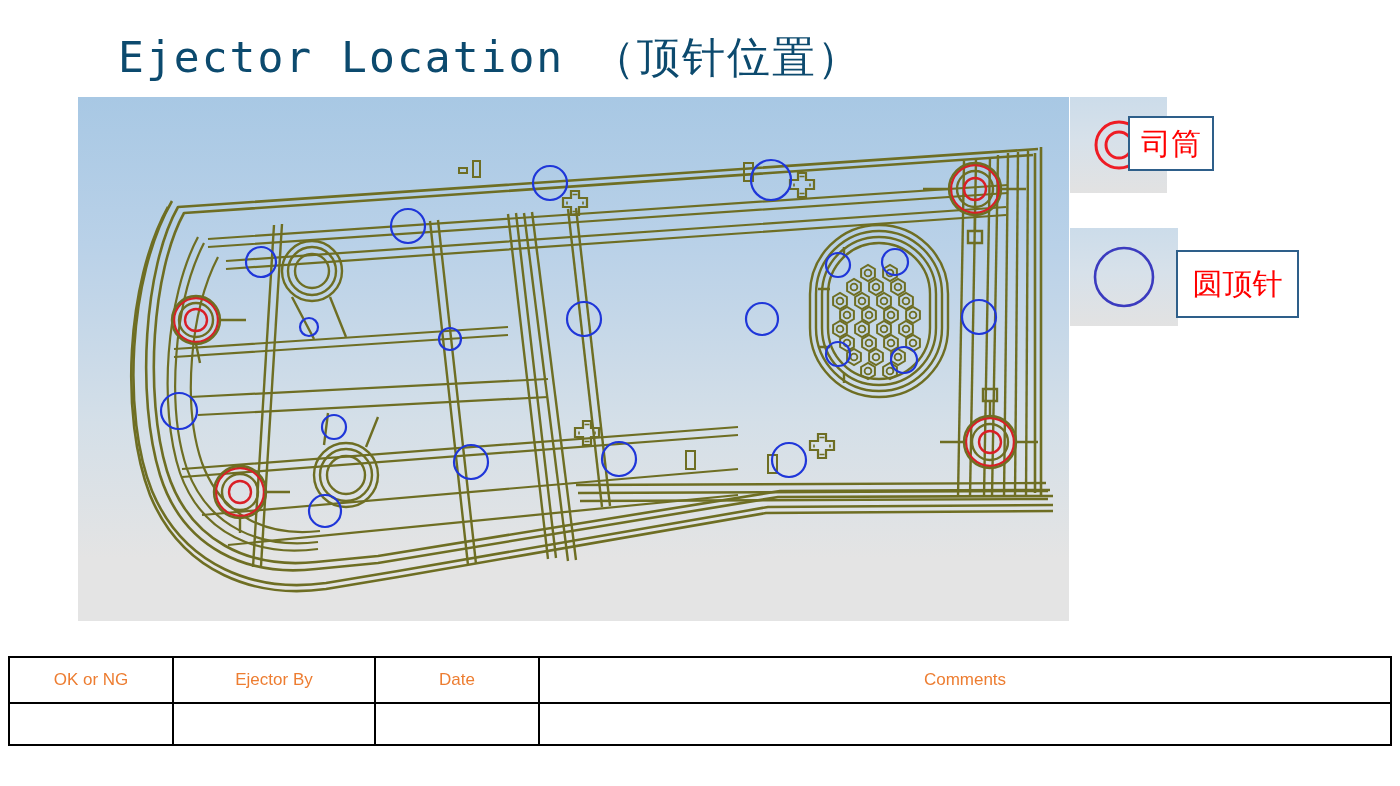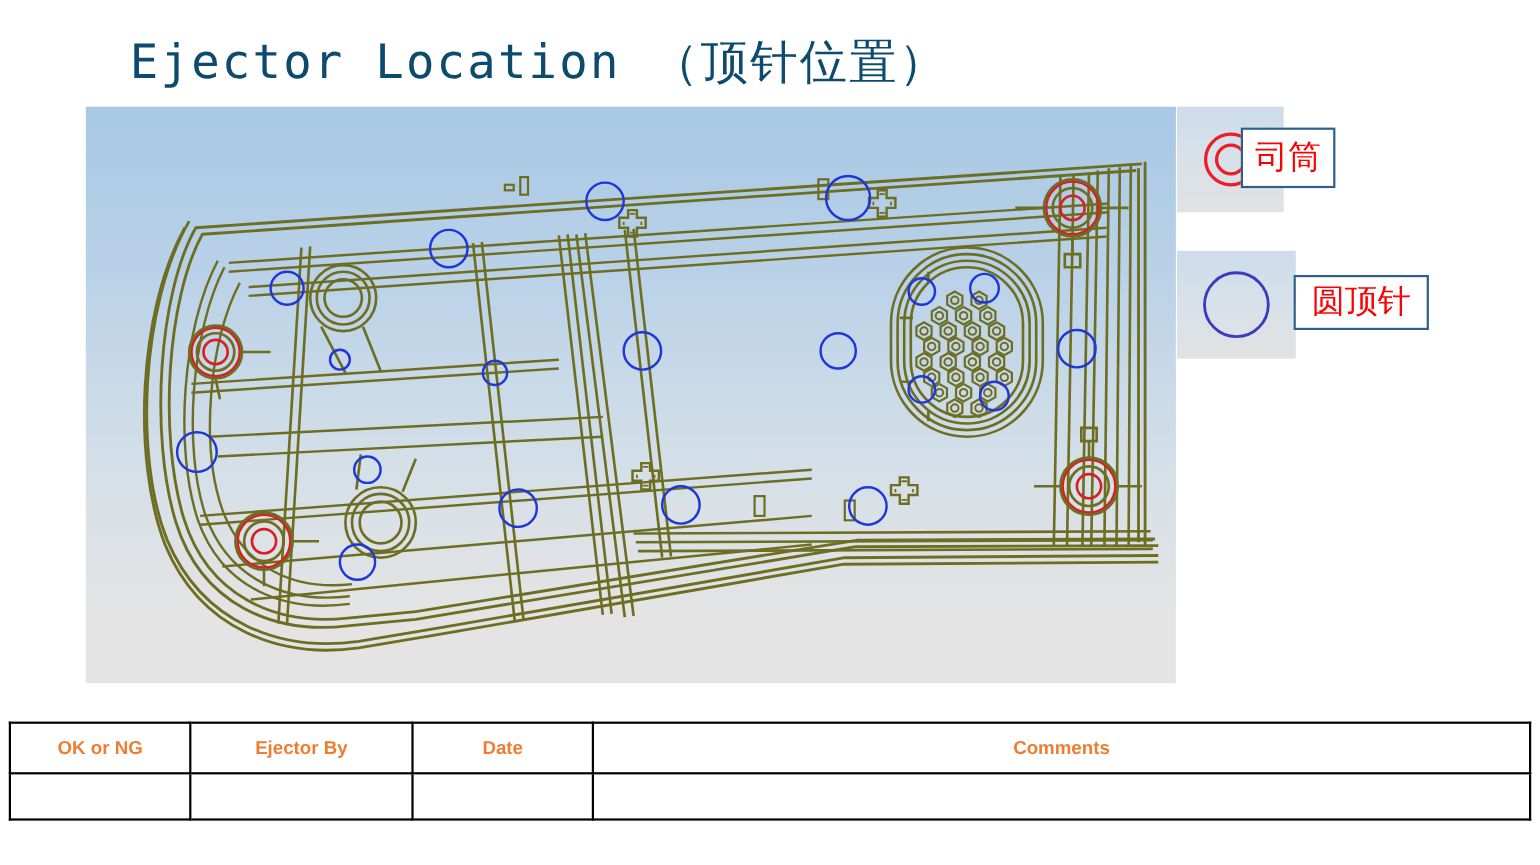--- a/index.html
+++ b/index.html
@@ -58,41 +58,41 @@
     font-family: "DejaVu Sans", sans-serif;
     font-size: 30px;
     font-weight: 400;
     display: flex;
     align-items: center;
     justify-content: center;
     line-height: 1;
     box-sizing: border-box;
   }
   #legend-label-sleeve { left: 1128px; top: 116px; width: 86px; height: 55px; }
-  #legend-label-pin    { left: 1176px; top: 250px; width: 123px; height: 50px; text-align: right; }
+  #legend-label-pin    { left: 1176px; top: 250px; width: 123px; height: 68px; text-align: right; }
 
   
   #approval-table {
     position: absolute;
     left: 8px;
     top: 656px;
     width: 1384px;
     border-collapse: collapse;
     table-layout: fixed;
   }
   #approval-table td {
     border: 2px solid #000000;
     height: 44px;
     text-align: center;
     vertical-align: middle;
     padding: 0;
   }
   #approval-table tr.header-row td {
     color: #ED7D31;
-    font-weight: bold;
+    font-weight: normal;
     font-size: 17px;
     font-family: "Liberation Sans", sans-serif;
   }
   #approval-table tr.value-row td { height: 40px; }
   .col-ok { width: 162px; }
   .col-approval { width: 200px; }
   .col-date { width: 162px; }
 </style>
 </head>
 <body>

